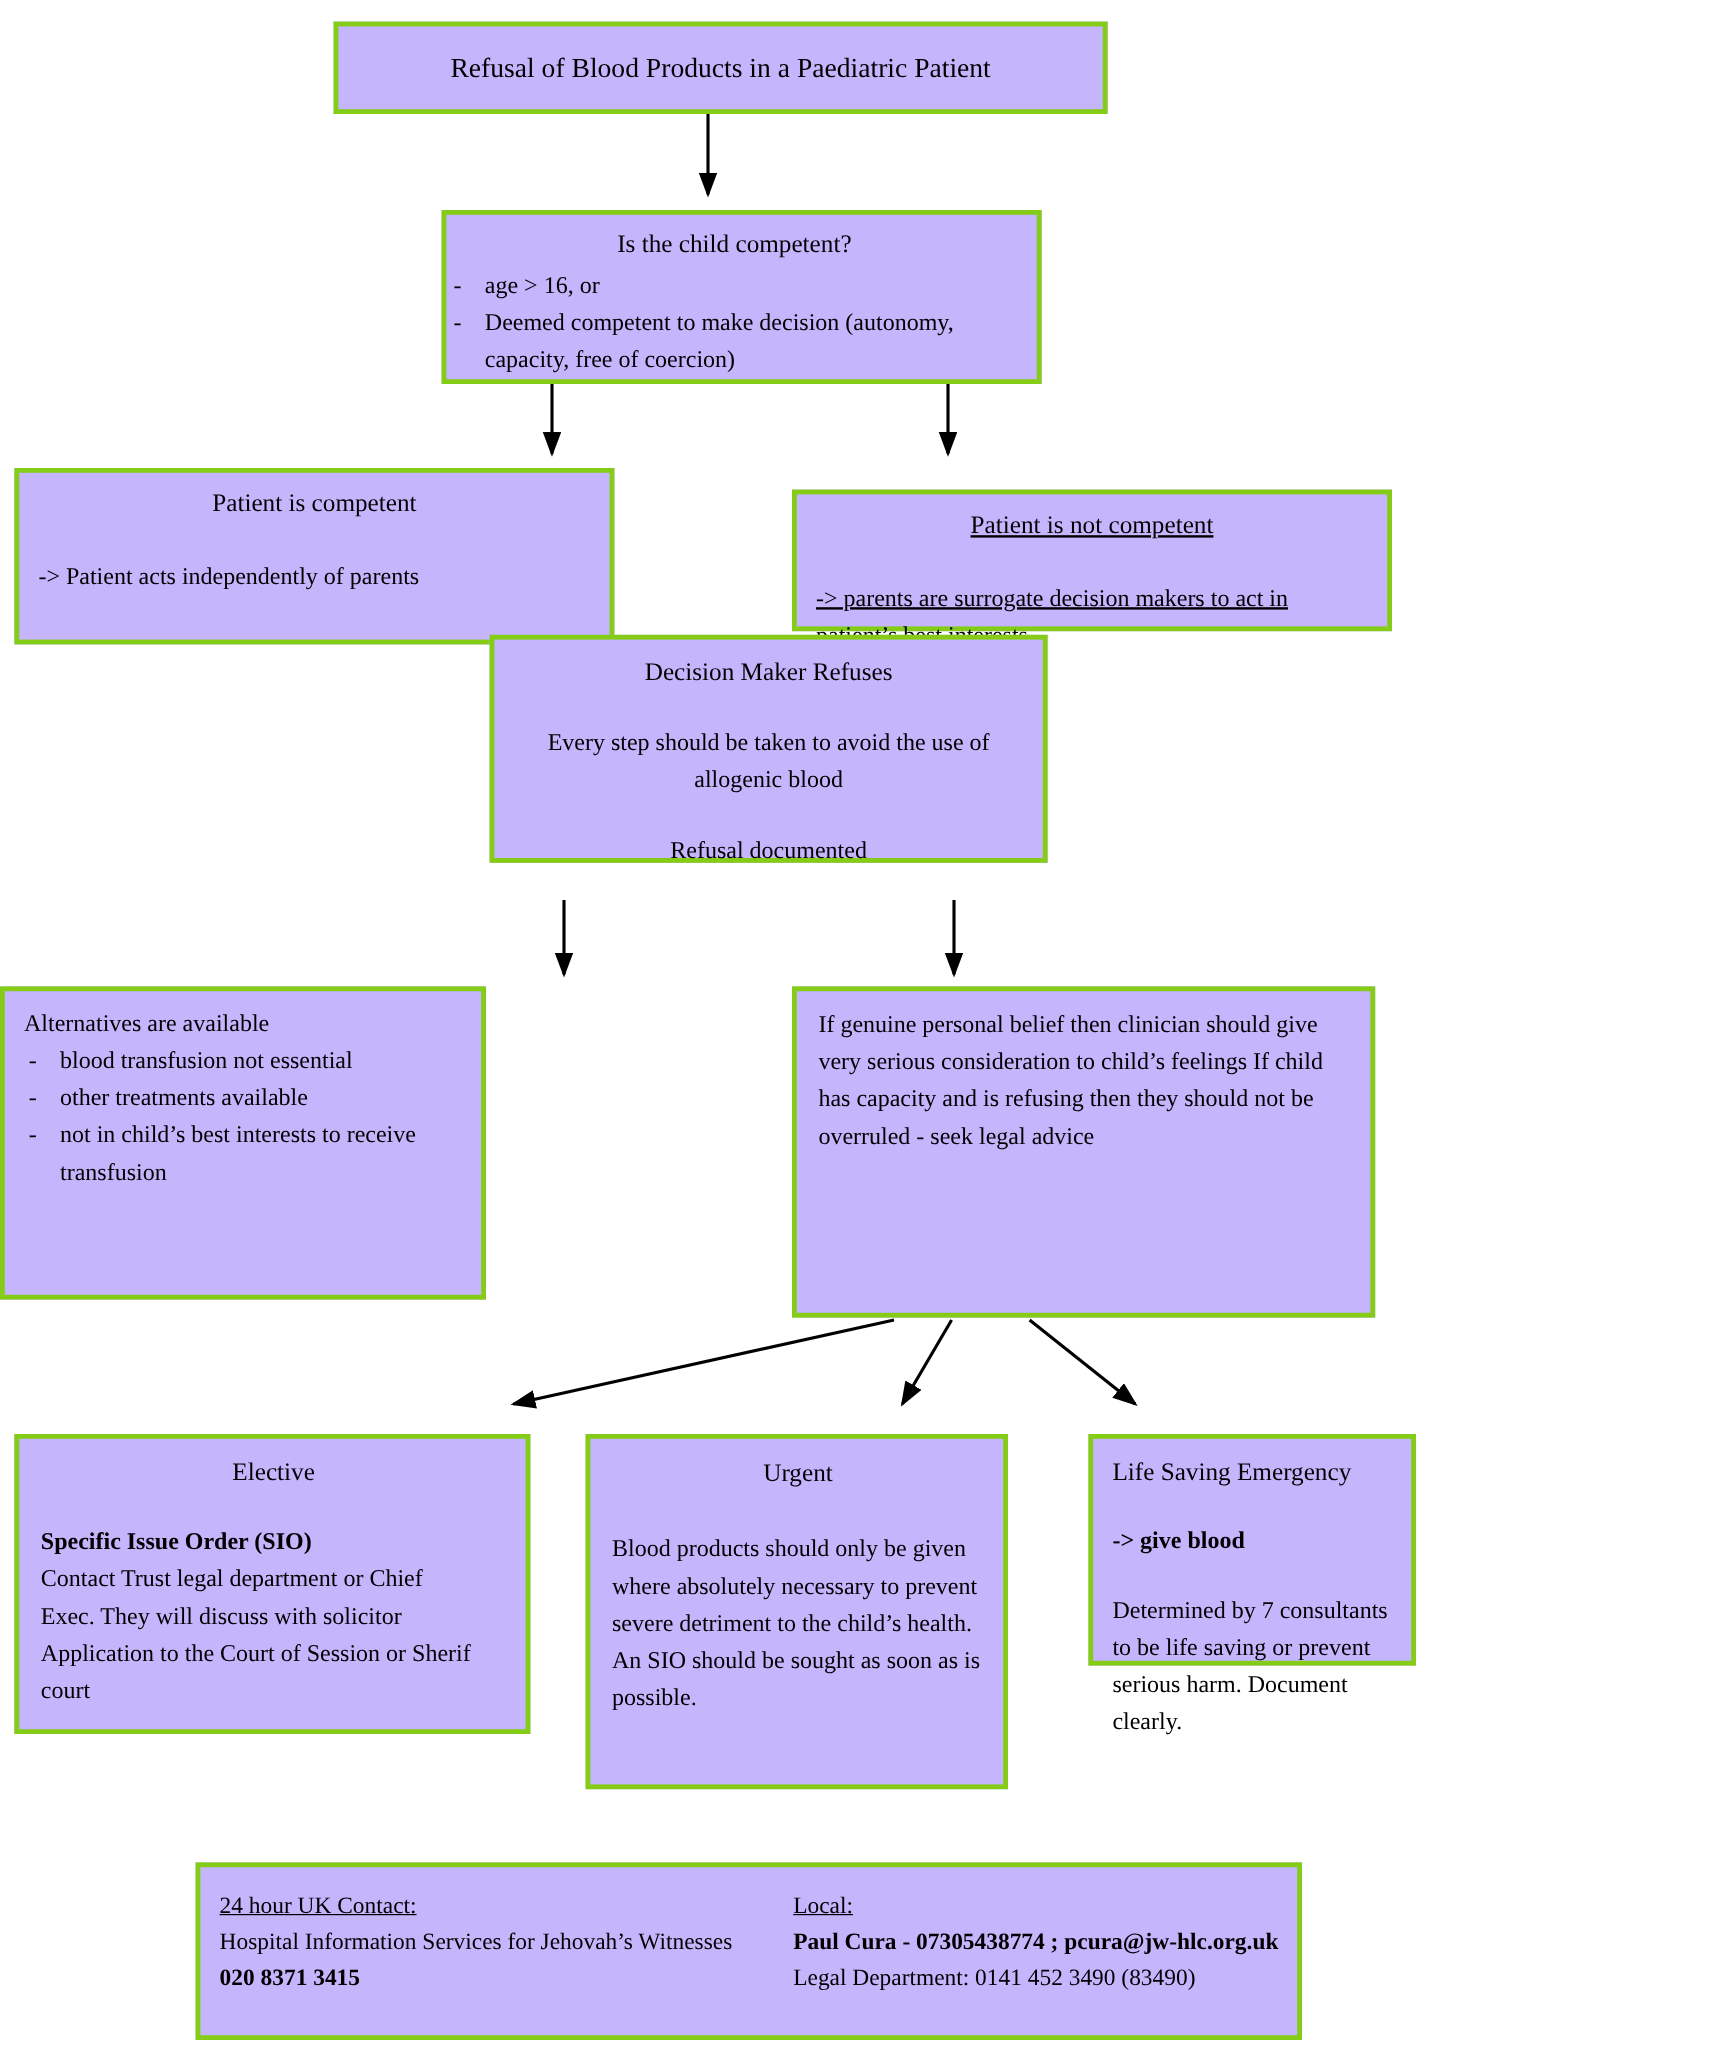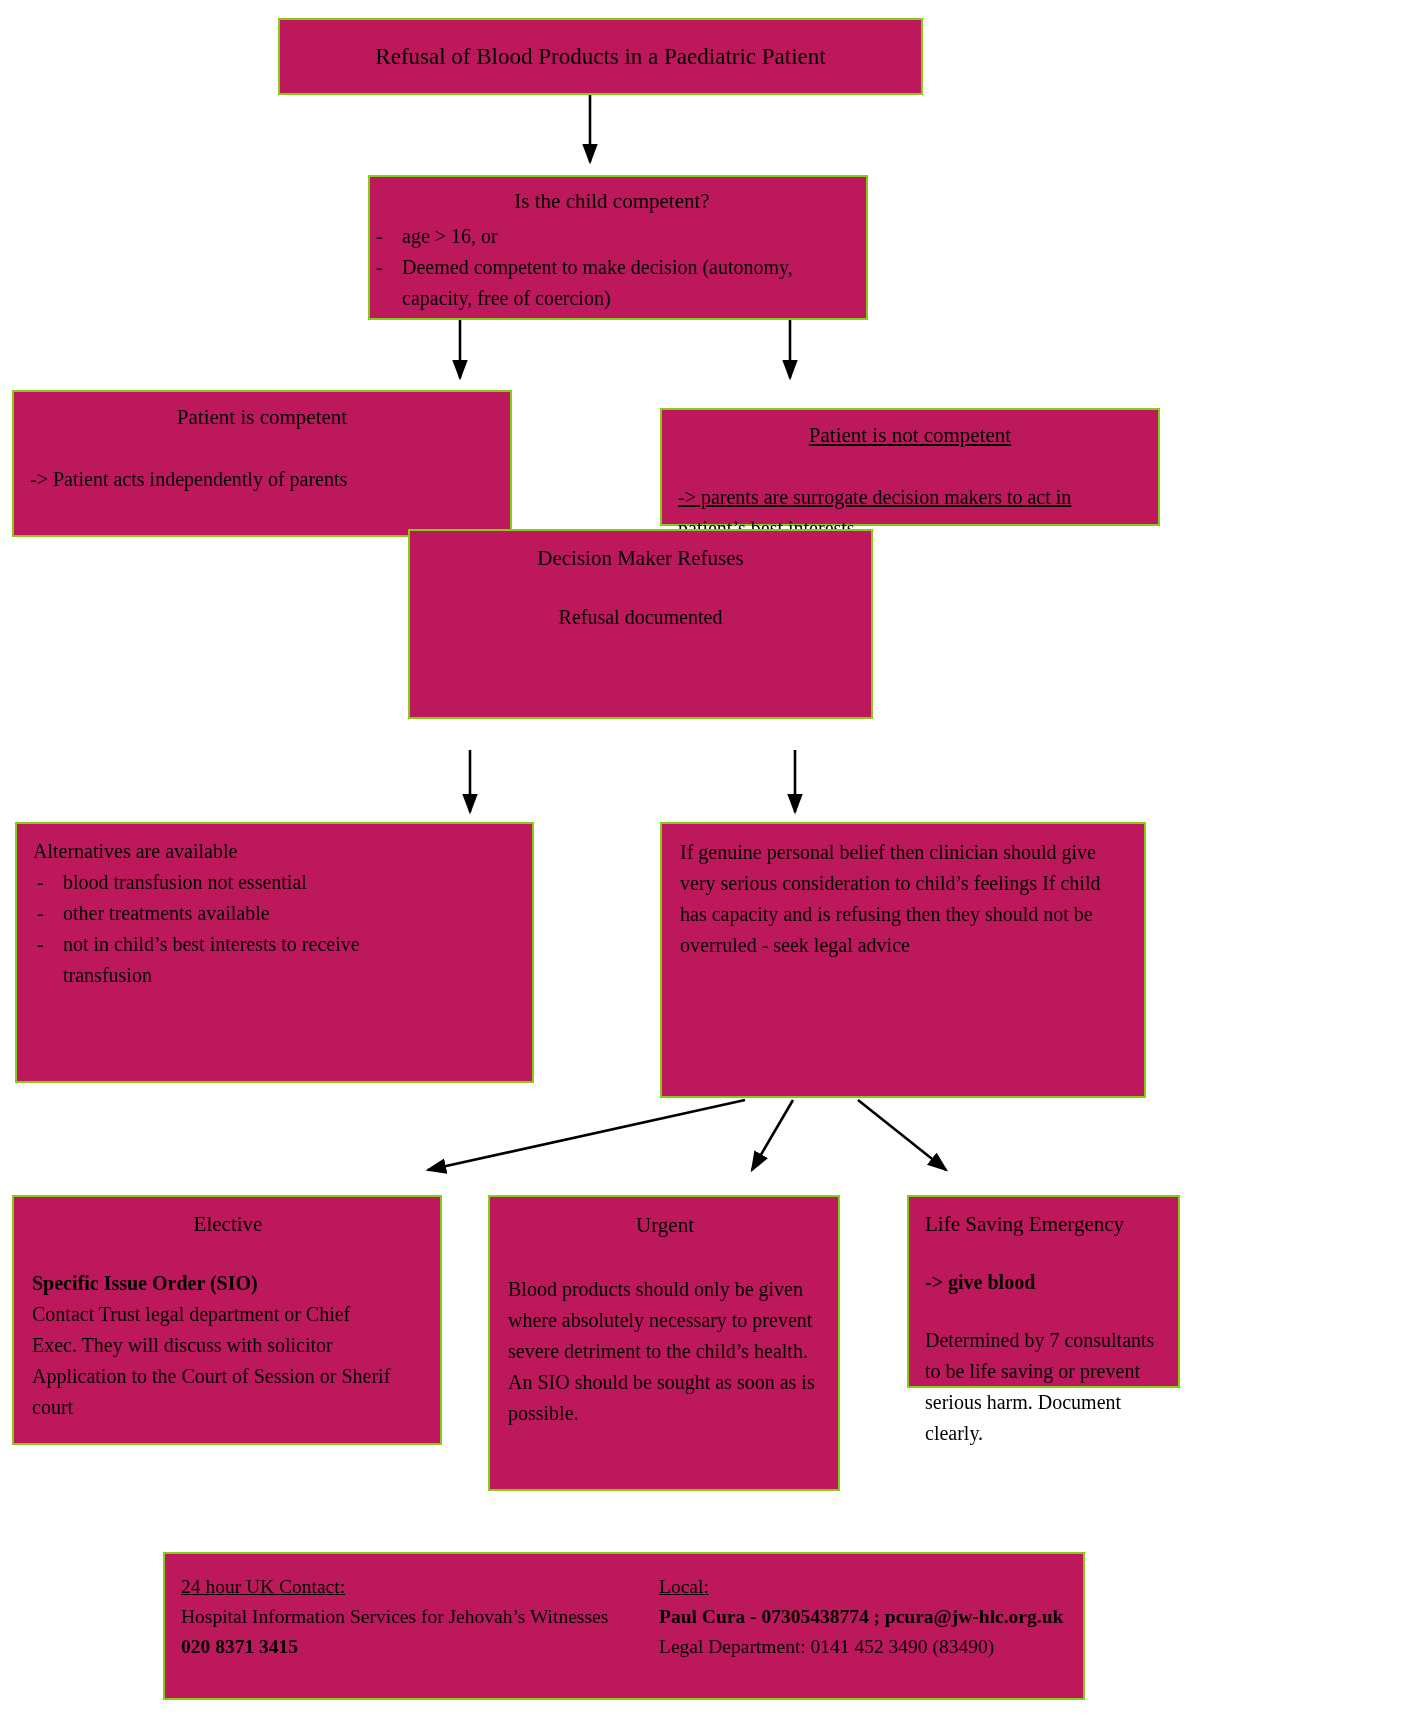--- a/index.html
+++ b/index.html
@@ -16,22 +16,22 @@
     overflow: hidden;
   }
   .arrows {
     position: absolute;
     left: 0; top: 0;
     width: 1426px; height: 1719px;
     pointer-events: none;
   }
   .box {
     position: absolute;
-    border: 2px solid #84cc16;
-    background: #be185d;
+    border: 4px solid #84cc16;
+    background: #c4b5fd;
     font-size: 20px;
     line-height: 31px;
   }
   .box-title {
     text-align: center;
     font-size: 21px;
   }
   .bullet-row { display: flex; }
   .bullet-dash {
     flex: 0 0 30px;
@@ -47,21 +47,21 @@
 
   #title-box {
     left: 278px; top: 18px; width: 645px; height: 77px;
     display: flex; align-items: center; justify-content: center;
     font-size: 23px;
   }
   #question-box { left: 368px; top: 175px; width: 500px; height: 145px; padding: 9px 14px 0 2px; }
   #competent-box { left: 12px; top: 390px; width: 500px; height: 147px; padding: 10px 16px; }
   #not-competent-box { left: 660px; top: 408px; width: 500px; height: 118px; padding: 10px 16px; text-decoration: underline; }
   #refuses-box { left: 408px; top: 529px; width: 465px; height: 190px; padding: 12px 14px; text-align: center; }
-  #alternatives-box { left: 15px; top: 822px; width: 519px; height: 261px; padding: 12px 14px 0 16px; }
+  #alternatives-box { left: 0; top: 822px; width: 405px; height: 261px; padding: 12px 14px 0 16px; }
   #best-interest-box { left: 660px; top: 822px; width: 486px; height: 276px; padding: 13px 16px 0 18px; }
   #elective-box { left: 12px; top: 1195px; width: 430px; height: 250px; padding: 12px 16px 0 18px; }
   #urgent-box { left: 488px; top: 1195px; width: 352px; height: 296px; padding: 13px 16px 0 18px; }
   #emergency-box { left: 907px; top: 1195px; width: 273px; height: 193px; padding: 12px 14px 0 16px; }
   #contact-box {
     left: 163px; top: 1552px; width: 922px; height: 148px;
     padding: 18px 10px 5px 16px;
     display: flex;
     font-size: 19.5px;
     line-height: 30px;
@@ -111,20 +111,21 @@
     <div>-&gt; Patient acts independently of parents</div>
   </div>
 
   <div class="box" id="not-competent-box">
     <div class="box-title mb-lg">Patient is not competent</div>
     <div>-&gt; parents are surrogate decision makers to act in patient’s best interests</div>
   </div>
 
   <div class="box" id="refuses-box">
     <div class="box-title mb-md">Decision Maker Refuses</div>
+    <div class="mb-md" style="padding: 0 28px;">Every step should be taken to avoid the use of allogenic blood</div>
     <div>Refusal documented</div>
   </div>
 
   <div class="box" id="alternatives-box">
     <div>Alternatives are available</div>
     <div class="bullet-row">
       <span class="bullet-dash">-</span>
       <span class="bullet-text">blood transfusion not essential</span>
     </div>
     <div class="bullet-row">

